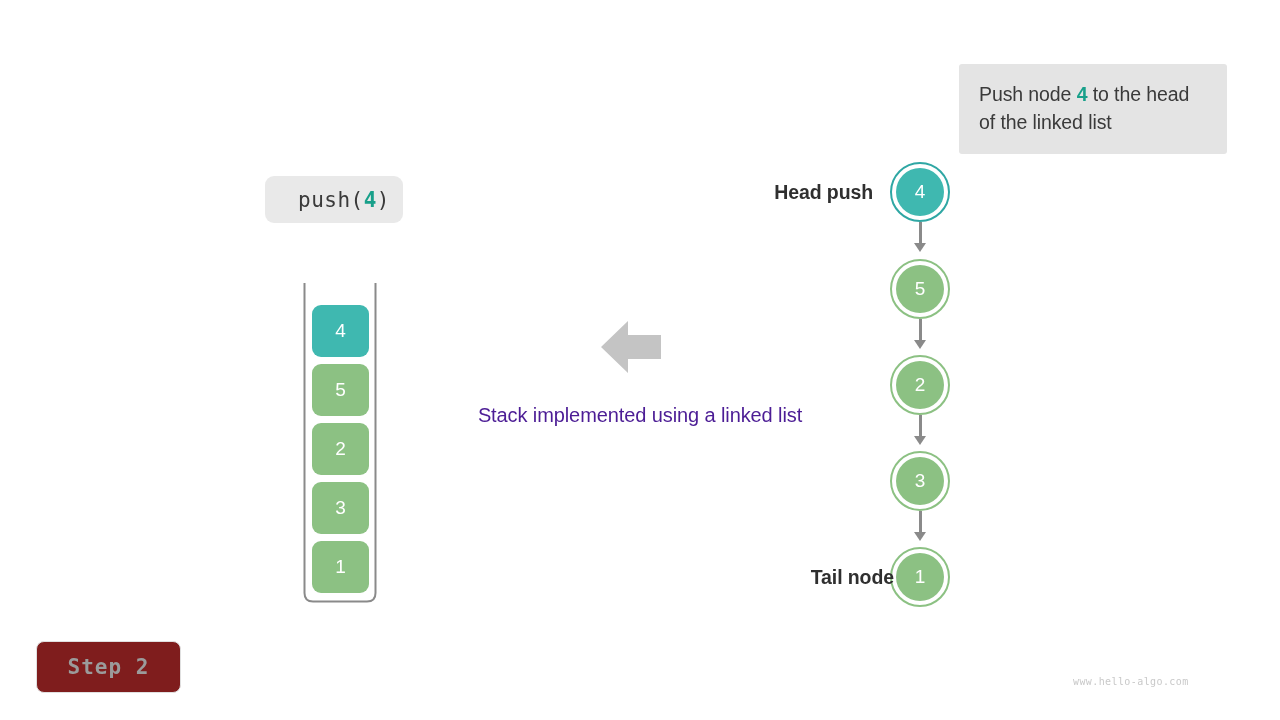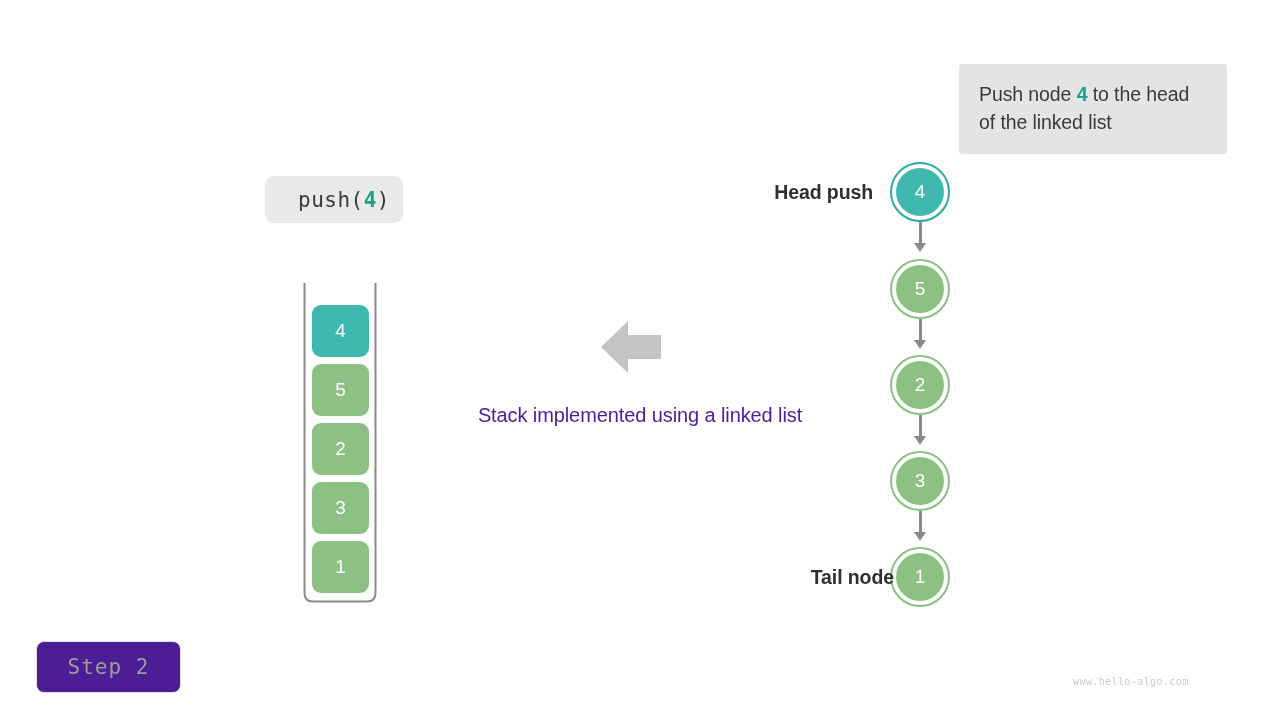--- a/index.html
+++ b/index.html
@@ -61,29 +61,29 @@
     font-weight: bold;
   }
 
   
   #step-badge {
     left: 36px;
     top: 641px;
     width: 145px;
     height: 52px;
     box-sizing: border-box;
-    background: #4c1d95;
+    background: #7f1d1d;
     border: 1px solid #e0e0e0;
     border-radius: 8px;
     display: flex;
     align-items: center;
     justify-content: center;
     font-family: "DejaVu Sans Mono", "Liberation Mono", monospace;
     font-size: 21px;
-    font-weight: normal;
+    font-weight: bold;
     color: #9b9b9b;
     letter-spacing: 1px;
   }
 
   
   #watermark {
     left: 1073px;
     top: 676px;
     font-family: "DejaVu Sans Mono", "Liberation Mono", monospace;
     font-size: 10px;

